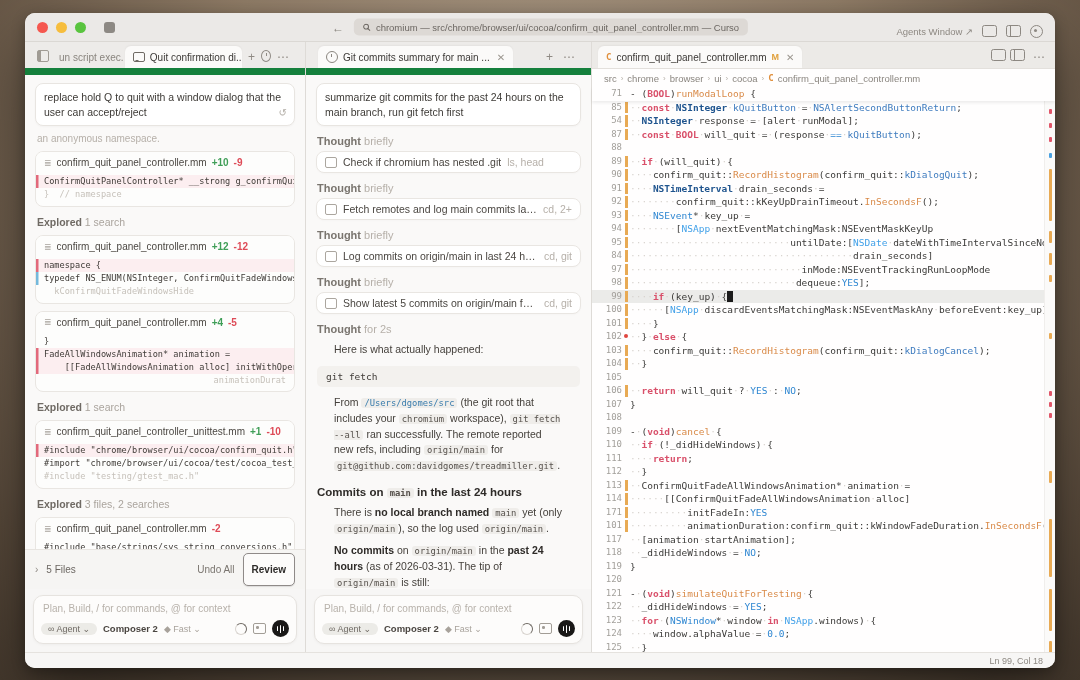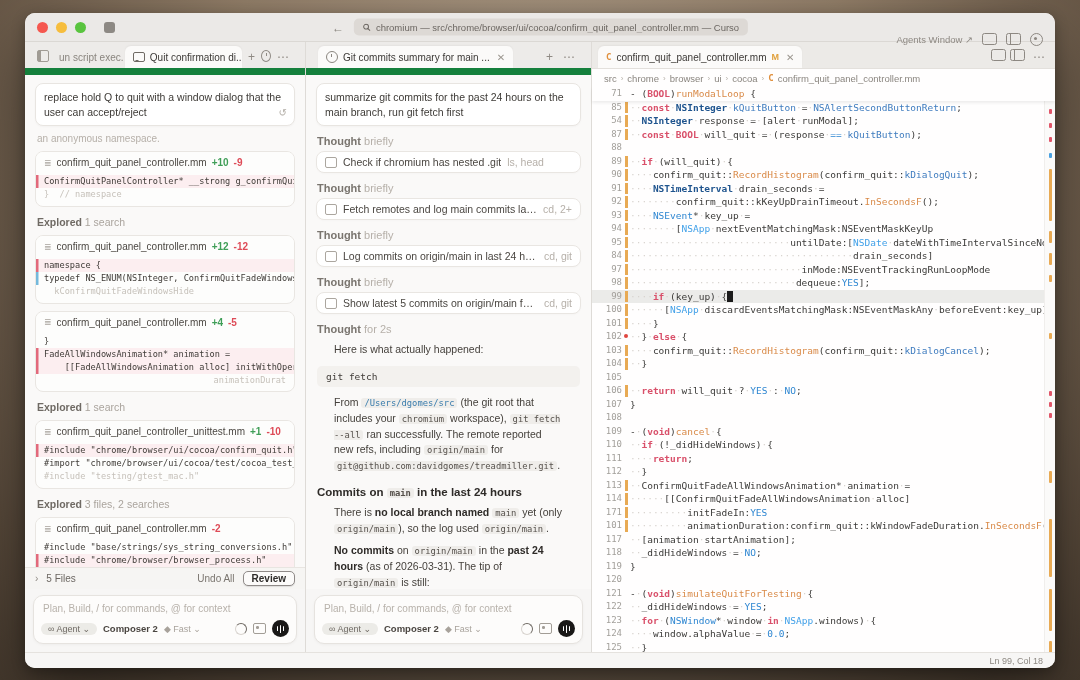--- a/index.html
+++ b/index.html
@@ -15,21 +15,21 @@
   .lights{display:flex;gap:8px;margin-left:12px;align-items:center;}
   .light{width:11px;height:11px;border-radius:50%;}
   .l-red{background:#f5574f;} .l-yellow{background:#f6bd3d;} .l-green{background:#59c43f;}
   .gray-dot{width:11px;height:11px;border-radius:3px;background:#8d8984;margin-left:10px;}
   .tb-center{position:absolute;left:50%;top:50%;transform:translate(-50%,-50%);display:flex;align-items:center;gap:10px;}
   .back-arrow{color:#8a857f;font-size:12px;}
   .search-pill{background:#ddd9d5;border-radius:5px;height:17px;display:flex;align-items:center;gap:5px;
     padding:0 9px;max-width:470px;}
   .search-pill svg{flex:0 0 auto;}
   .search-pill span{font-size:9.5px;color:#6b6661;white-space:nowrap;overflow:hidden;text-overflow:ellipsis;}
-  .tb-right{position:absolute;right:12px;top:12px;height:28px;display:flex;align-items:center;gap:9px;}
+  .tb-right{position:absolute;right:12px;top:4px;height:28px;display:flex;align-items:center;gap:9px;}
   .agents-label{font-size:9.5px;color:#8d8882;}
   .tb-icon{width:13px;height:10px;border:1.4px solid #8d8882;border-radius:2.5px;position:relative;}
   .tb-icon.split:after{content:"";position:absolute;left:3px;top:0;bottom:0;width:1.4px;background:#8d8882;}
   .gear{width:11px;height:11px;border:1.4px solid #8d8882;border-radius:50%;position:relative;}
   .gear:after{content:"";position:absolute;left:3px;top:3px;width:3px;height:3px;border-radius:50%;background:#8d8882;}
   
   .main{flex:1 1 auto;display:flex;min-height:0;}
   .col{display:flex;flex-direction:column;min-width:0;}
   .col-left{width:280px;border-right:1px solid #dedbd7;}
   .col-mid{width:285px;border-right:1px solid #dedbd7;}
@@ -74,21 +74,21 @@
   .drow.dimr{color:#c6c1ba;text-align:right;}
   .explored{font-size:10.5px;margin:9px 2px 2px 2px;}
   .explored b{color:#6f6a64;font-weight:600;}
   .explored span{color:#aaa49d;margin-top:22px;}
   
   .panel-footer{flex:0 0 auto;display:flex;align-items:center;gap:8px;padding:3px 10px;font-size:10px;color:#6b6661;
     background:#f6f5f3;border-top:1px solid #e8e5e1;}
   .chev{color:#8f8a84;}
   .footer-spacer{flex:1;}
   .undo-all{color:#7a756f;}
-  .review-btn{border:1px solid #8f8a88;background:#fcfbfa;border-radius:5px;padding:1px 8px;font-size:10px;
+  .review-btn{border:1px solid #8f8a88;background:#fcfbfa;border-radius:5px;padding:10px 8px;font-size:10px;
     font-weight:600;color:#2f2d2b;box-shadow:0 1px 1px rgba(0,0,0,.1);}
   .composer{flex:0 0 auto;margin:6px 8px 8px 8px;background:#fdfcfb;border:1px solid #e6e3df;border-radius:10px;
     box-shadow:0 1px 3px rgba(0,0,0,.04);}
   .composer .ph{font-size:10px;color:#b8b2ab;padding:7px 9px 3px 9px;}
   .comp-row{display:flex;align-items:center;gap:6px;padding:3px 7px 6px 7px;}
   .agent-pill{background:#ecebe7;border-radius:9px;padding:1px 7px;font-size:9px;color:#6f6a64;display:flex;gap:3px;align-items:center;text-align:right;}
   .model-name{font-size:9.5px;font-weight:700;color:#4a4540;}
   .model-speed{font-size:9px;color:#a8a29b;}
   .comp-spacer{flex:1;}
   .ctx-arc{width:10px;height:10px;border-radius:50%;border:1.6px solid #d8d4cf;border-top-color:#6f6a64;border-right-color:#6f6a64;}

